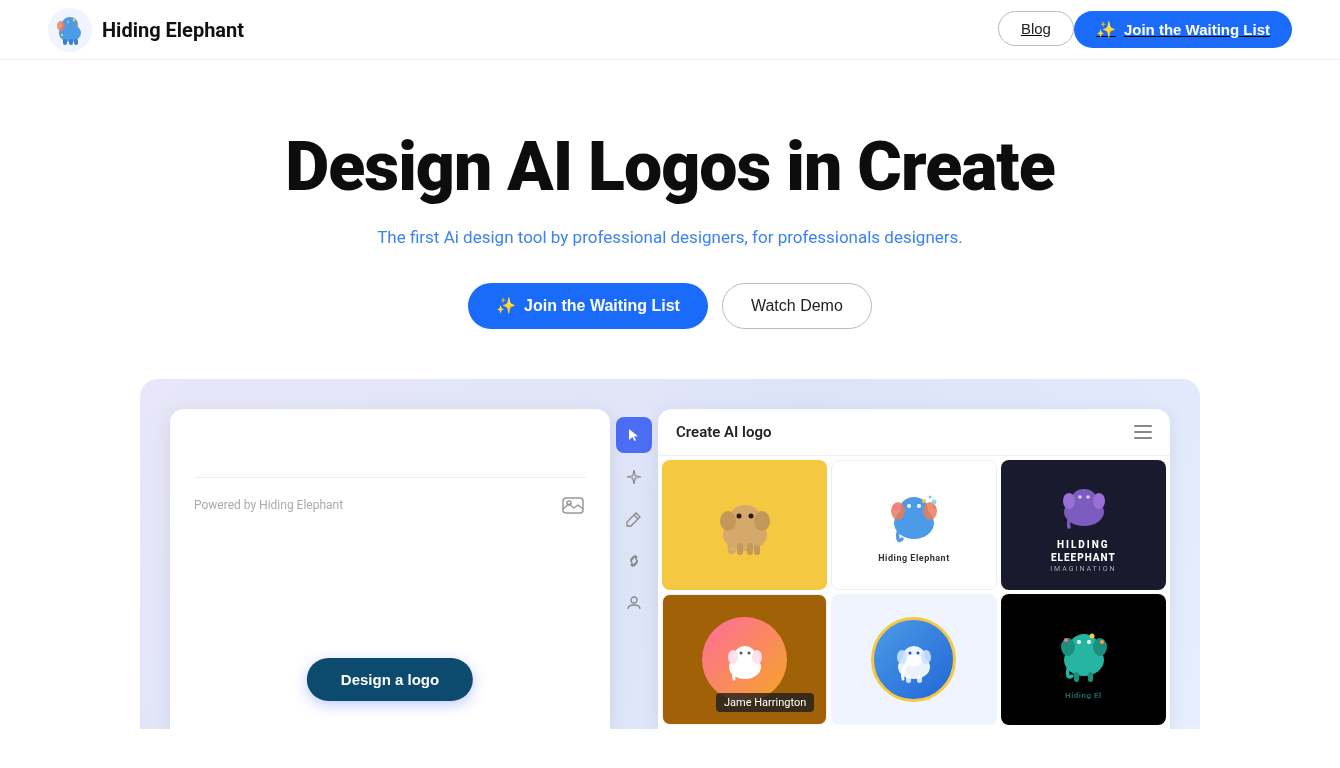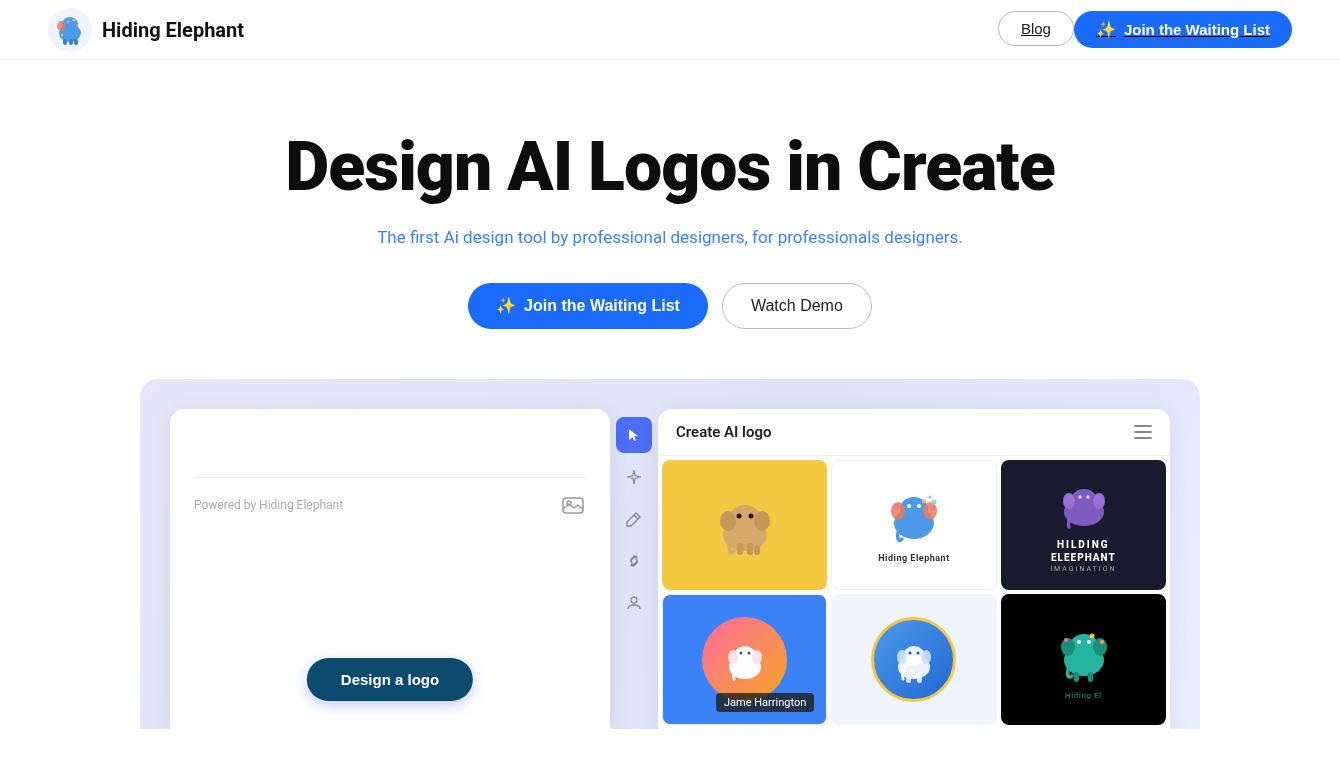--- a/index.html
+++ b/index.html
@@ -267,21 +267,21 @@
       justify-content: center;
       position: relative;
     }
     
     .logo-cell-1 { background: #f5c842; }
     
     .logo-cell-2 { background: #fff; border: 1px solid #eee; }
     
     .logo-cell-3 { background: #1a1a2e; }
     
-    .logo-cell-4 { background: #3b82f6; border: 1px solid #eee; }
+    .logo-cell-4 { background: #a16207; border: 1px solid #eee; }
     
     .logo-cell-5 { background: #f0f4ff; }
     
     .logo-cell-6 { background: #000000; }
 
     .logo-cell-inner {
       display: flex;
       flex-direction: column;
       align-items: center;
       justify-content: center;

